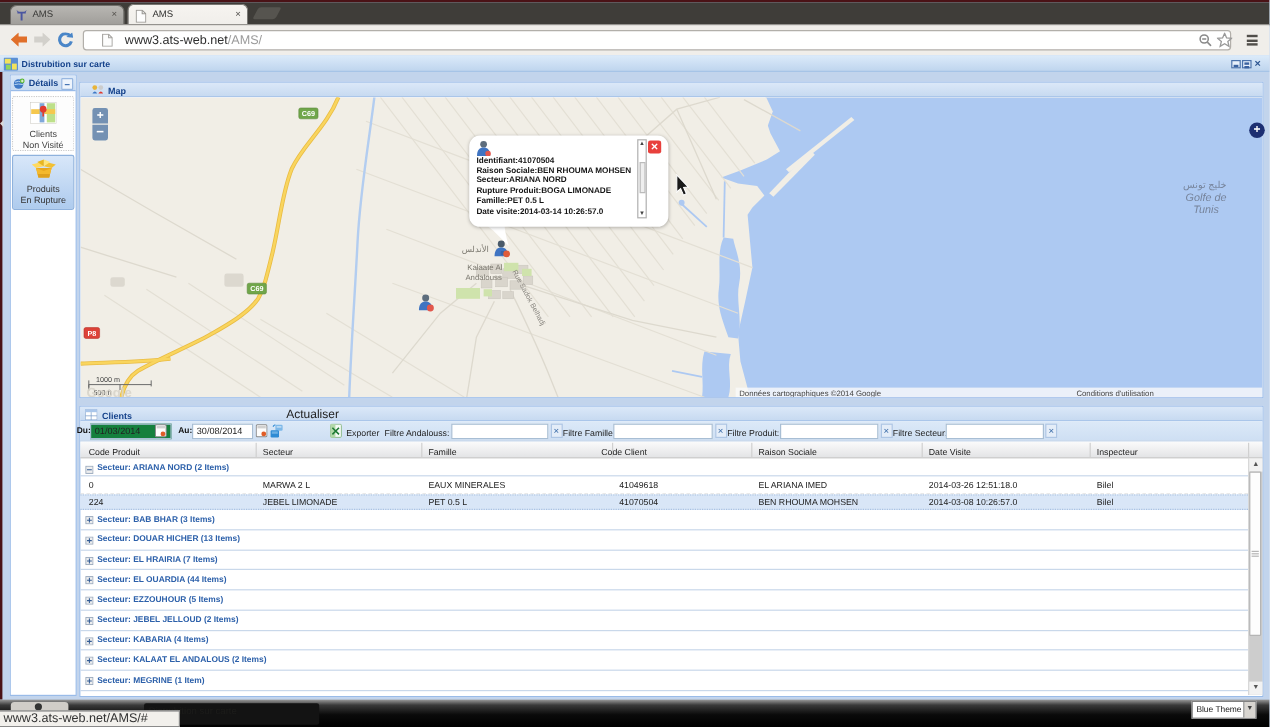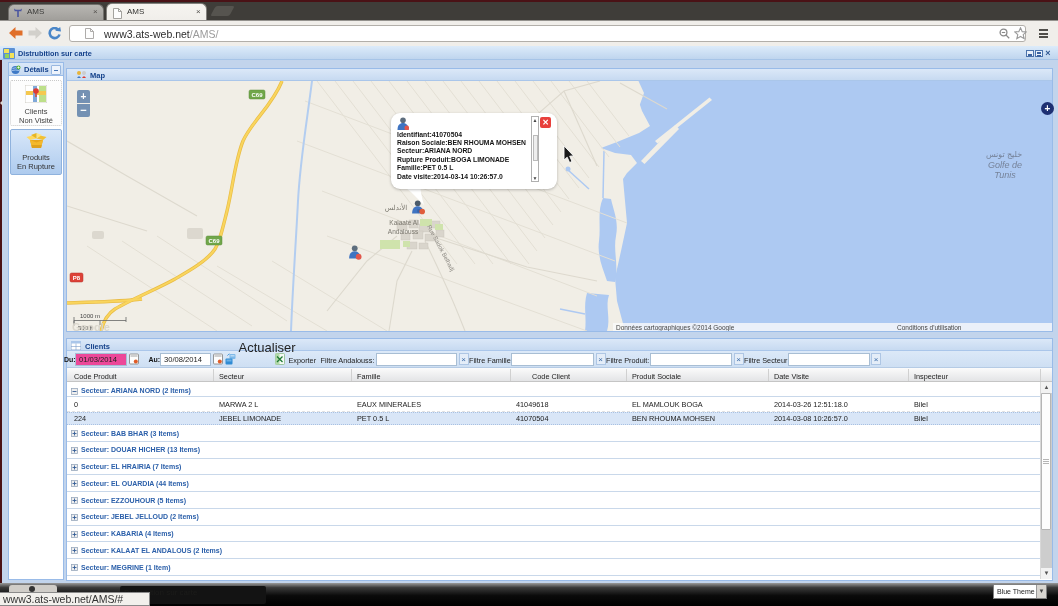--- a/index.html
+++ b/index.html
@@ -327,21 +327,21 @@
         <rect x="0" y="0" width="10" height="9" fill="#fff" stroke="#7a9cc9" stroke-width="0.8"></rect>
         <rect x="0" y="0" width="10" height="2.5" fill="#aac6ea"></rect>
         <line x1="5" y1="2.5" x2="5" y2="9" stroke="#7a9cc9" stroke-width="0.6"></line>
         <line x1="0" y1="5.5" x2="10" y2="5.5" stroke="#7a9cc9" stroke-width="0.6"></line>
       </svg>
 </div>
 <div class="abs bold" style="left:85px;top:341.5px;font-size:7.5px;color:#15428b">Clients</div>
 
 <div class="abs" style="left:67px;top:351px;width:985px;height:17px;background:linear-gradient(#dce9f8,#cedff3);border-bottom:1px solid #b5cbe5"></div>
 <div class="abs bold" style="left:64px;top:355.5px;font-size:7px;color:#111">Du:</div>
-<div class="abs" style="left:75px;top:352.5px;width:52px;height:13px;background:#ec4899;border:1px solid #a8bed4;font-size:7.6px;color:#222;line-height:11px;padding-left:3px">01/03/2014</div>
+<div class="abs" style="left:75px;top:352.5px;width:68px;height:13px;background:#15803d;border:1px solid #a8bed4;font-size:7.6px;color:#222;line-height:11px;padding-left:3px">01/03/2014</div>
 <div class="abs" style="left:129px;top:353px;width:10px;height:12px">
 <svg width="10" height="12">
         <rect x="0.5" y="1" width="9" height="10" rx="1" fill="#fdfdfd" stroke="#8a8a8a" stroke-width="0.9"></rect>
         <rect x="1.5" y="2" width="7" height="2" fill="#d0d0d0"></rect>
         <circle cx="6.8" cy="8.6" r="2" fill="#e05c28"></circle>
       </svg>
 </div>
 <div class="abs bold" style="left:148.5px;top:355.5px;font-size:7px;color:#111">Au:</div>
 <div class="abs" style="left:160px;top:352.5px;width:51px;height:13px;background:#fff;border:1px solid #a8bed4;font-size:7.6px;color:#222;line-height:11px;padding-left:3px">30/08/2014</div>
 <div class="abs" style="left:213px;top:353px;width:10px;height:12px">
@@ -353,21 +353,21 @@
 </div>
 <div class="abs" style="left:225px;top:353px;width:11px;height:12px">
 <svg width="11" height="12">
         <rect x="4.5" y="1" width="6" height="5" rx="1" fill="#7db8e8"></rect>
         <rect x="5.5" y="2" width="4" height="1.5" fill="#b8d9f4"></rect>
         <rect x="0.5" y="5.5" width="7" height="6" rx="1" fill="#2f8bd4"></rect>
         <rect x="1.5" y="6.5" width="5" height="2" fill="#6cb0e4"></rect>
         <path d="M2.5,2.5 a4,4 0 0 1 2,-1.5" stroke="#2f8bd4" stroke-width="1" fill="none"></path>
       </svg>
 </div>
-<div class="abs" style="left:238.5px;top:340px;font-size:13px;color:#222">Actualiser</div>
+<div class="abs" style="left:238.5px;top:340px;font-size:10px;color:#222">Actualiser</div>
 <div class="abs" style="left:275px;top:353px;width:10px;height:12px">
 <svg width="10" height="12">
         <rect x="0.5" y="0.5" width="9" height="11" rx="1" fill="#f4faf4" stroke="#8cba8c" stroke-width="0.8"></rect>
         <path d="M0.5,0.5 h4 v11 h-4 Z" fill="#b2d8a8"></path>
         <path d="M2,3.5 L7.5,9 M7.5,3.5 L2,9" stroke="#1e7a34" stroke-width="1.3"></path>
       </svg>
 </div>
 <div class="abs" style="left:288.5px;top:355.5px;font-size:7.3px;color:#222">Exporter</div>
 <div class="abs" style="left:320.5px;top:355.5px;font-size:7.3px;color:#222">Filtre Andalouss:</div>
 <div class="abs" style="left:376px;top:352.5px;width:81px;height:13px;background:#fff;border:1px solid #a8bed4"></div>
@@ -386,38 +386,38 @@
 <div class="abs" style="left:213px;top:369px;width:1px;height:12px;background:#d0d0d0"></div>
 <div class="abs" style="left:351px;top:369px;width:1px;height:12px;background:#d0d0d0"></div>
 <div class="abs" style="left:510px;top:369px;width:1px;height:12px;background:#d0d0d0"></div>
 <div class="abs" style="left:626px;top:369px;width:1px;height:12px;background:#d0d0d0"></div>
 <div class="abs" style="left:768px;top:369px;width:1px;height:12px;background:#d0d0d0"></div>
 <div class="abs" style="left:908px;top:369px;width:1px;height:12px;background:#d0d0d0"></div>
 <div class="abs" style="left:1040px;top:369px;width:1px;height:12px;background:#d0d0d0"></div>
 <div class="abs" style="left:74px;top:371.5px;font-size:7.3px;color:#222">Code Produit</div>
 <div class="abs" style="left:219px;top:371.5px;font-size:7.3px;color:#222">Secteur</div>
 <div class="abs" style="left:357px;top:371.5px;font-size:7.3px;color:#222">Famille</div>
-<div class="abs" style="left:532px;top:371.5px;font-size:7.3px;color:#222">Code Client</div>
-<div class="abs" style="left:632px;top:371.5px;font-size:7.3px;color:#222">Produit Sociale</div>
+<div class="abs" style="left:501px;top:371.5px;font-size:7.3px;color:#222">Code Client</div>
+<div class="abs" style="left:632px;top:371.5px;font-size:7.3px;color:#222">Raison Sociale</div>
 <div class="abs" style="left:774px;top:371.5px;font-size:7.3px;color:#222">Date Visite</div>
 <div class="abs" style="left:914px;top:371.5px;font-size:7.3px;color:#222">Inspecteur</div>
 
 <div class="abs" style="left:71px;top:387.5px;width:7px;height:7px">
       <svg width="7" height="7">
         <rect x="0.5" y="0.5" width="6" height="6" fill="#eee" stroke="#98a8bc" stroke-width="0.8"></rect>
         <line x1="1.5" y1="3.5" x2="5.5" y2="3.5" stroke="#335c96" stroke-width="0.9"></line>
       </svg>
     </div>
 <div class="abs bold" style="left:81px;top:386.5px;font-size:7px;color:#2c60aa">Secteur: ARIANA NORD (2 Items)</div>
 <div class="abs" style="left:67px;top:395.5px;width:973px;height:1px;background:#c9d8ea"></div>
 <div class="abs" style="left:74px;top:400px;font-size:7.3px;color:#222">0</div>
 <div class="abs" style="left:219px;top:400px;font-size:7.3px;color:#222">MARWA 2 L</div>
 <div class="abs" style="left:357px;top:400px;font-size:7.3px;color:#222">EAUX MINERALES</div>
 <div class="abs" style="left:516px;top:400px;font-size:7.3px;color:#222">41049618</div>
-<div class="abs" style="left:632px;top:400px;font-size:7.3px;color:#222">EL MAMLOUK BOGA</div>
+<div class="abs" style="left:632px;top:400px;font-size:7.3px;color:#222">EL ARIANA IMED</div>
 <div class="abs" style="left:774px;top:400px;font-size:7.3px;color:#222">2014-03-26 12:51:18.0</div>
 <div class="abs" style="left:914px;top:400px;font-size:7.3px;color:#222">Bilel</div>
 <div class="abs" style="left:67px;top:410.5px;width:973px;height:1px;border-bottom:1px dashed #e2e2e2"></div>
 <div class="abs" style="left:67px;top:412px;width:973px;height:13px;background:#d9e6f7;border-top:1px dotted #a9c1e2;border-bottom:1px dotted #a9c1e2"></div>
 <div class="abs" style="left:74px;top:413.5px;font-size:7.3px;color:#222">224</div>
 <div class="abs" style="left:219px;top:413.5px;font-size:7.3px;color:#222">JEBEL LIMONADE</div>
 <div class="abs" style="left:357px;top:413.5px;font-size:7.3px;color:#222">PET 0.5 L</div>
 <div class="abs" style="left:516px;top:413.5px;font-size:7.3px;color:#222">41070504</div>
 <div class="abs" style="left:632px;top:413.5px;font-size:7.3px;color:#222">BEN RHOUMA MOHSEN</div>
 <div class="abs" style="left:774px;top:413.5px;font-size:7.3px;color:#222">2014-03-08 10:26:57.0</div>

